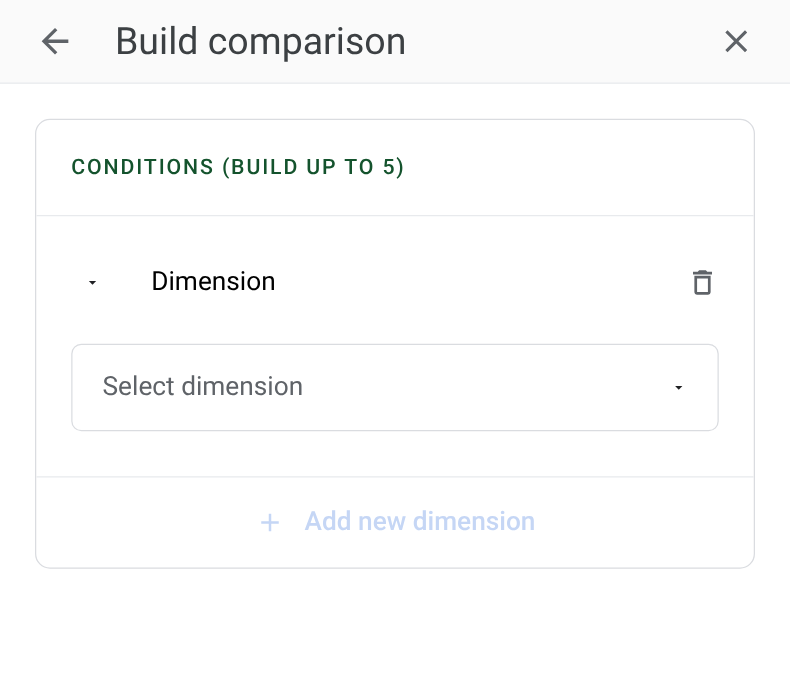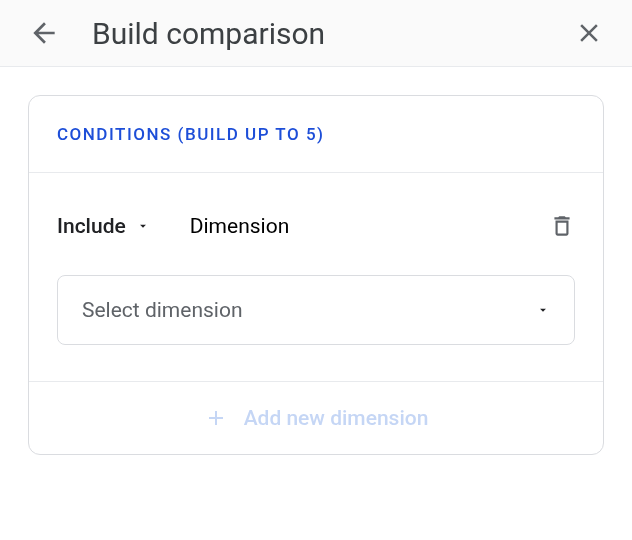--- a/index.html
+++ b/index.html
@@ -48,21 +48,21 @@
     .card {
       border: 1px solid #dadce0;
       border-radius: 12px;
       overflow: hidden;
     }
     .card-header {
       padding: 28px 28px;
       font-size: 17px;
       font-weight: 500;
       letter-spacing: 1.5px;
-      color: #1d4ed8;
+      color: #14532d;
       border-bottom: 1px solid #e8eaed;
     }
     .condition-row {
       padding: 40px 28px 36px 28px;
       border-bottom: 1px solid #e8eaed;
     }
     .condition-top {
       display: flex;
       align-items: center;
       margin-bottom: 36px;
@@ -141,21 +141,20 @@
   </div>
 </div>
 
 <div class="content">
   <div class="card">
     <div class="card-header">CONDITIONS (BUILD UP TO 5)</div>
 
     <div class="condition-row">
       <div class="condition-top">
         <div class="include-dropdown">
-          <span>Include</span>
           <span class="caret">
             <svg width="14" height="14" viewBox="0 0 24 24" fill="currentColor">
               <path d="M7 10l5 5 5-5z"></path>
             </svg>
           </span>
         </div>
         <div class="dimension-label">Dimension</div>
         <div class="delete-btn">
           <svg width="26" height="26" viewBox="0 0 24 24" fill="currentColor">
             <path d="M16 9v10H8V9h8m-1.5-6h-5l-1 1H5v2h14V4h-3.5l-1-1zM18 7H6v12c0 1.1.9 2 2 2h8c1.1 0 2-.9 2-2V7z"></path>

